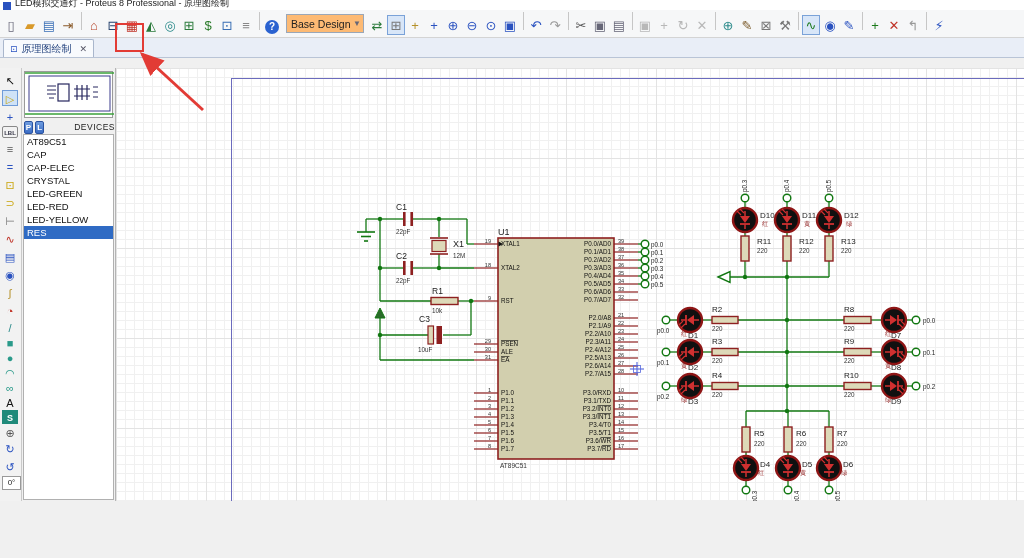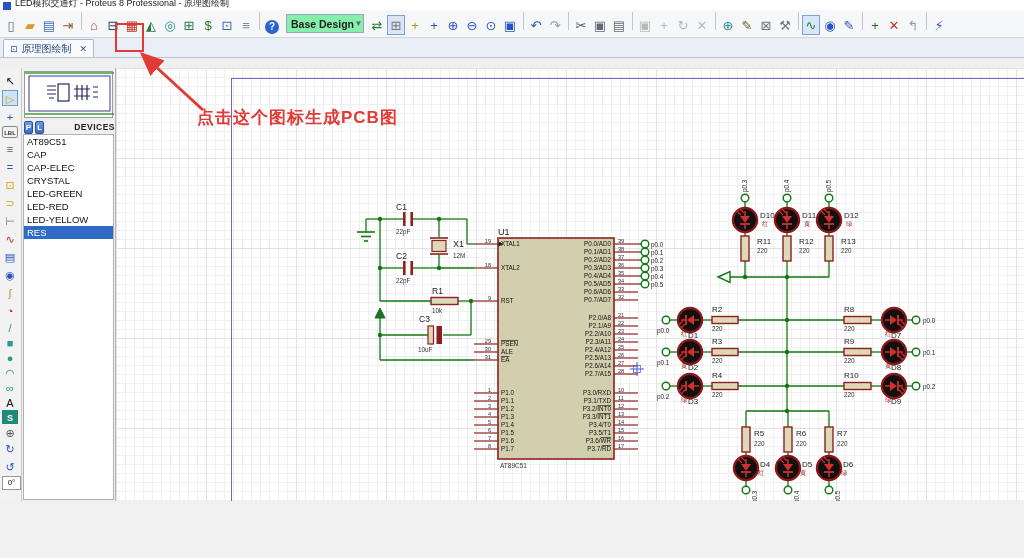--- a/index.html
+++ b/index.html
@@ -12,21 +12,21 @@
   
   #menubar{height:14px;background:#f4f4f4;display:flex;align-items:center;padding-left:6px;border-bottom:1px solid #e2e2e2;}
   .menu-item{font-size:11px;color:#111;padding:0 9px;white-space:nowrap;}
   
   #toolbar{height:25px;background:#f6f7f8;border-bottom:1px solid #d4d4d4;display:flex;align-items:center;padding:1px 0 1px 2px;position:relative;}
   .tb-btn{display:inline-block;width:18px;height:20px;margin-right:1px;text-align:center;font-size:13px;line-height:20px;border:1px solid transparent;box-sizing:border-box;color:#555;}
   .tb-btn.active{background:#d8e6f8;border:1px solid #7aa2d8;}
   .tb-btn.dis{color:#b8b8b8 !important;}
   .tb-sep{display:inline-block;width:1px;height:18px;background:#c6c6c6;margin:0 3px;}
   .help-glyph{display:inline-block;width:14px;height:14px;border-radius:8px;background:#2a62d0;color:#fff;font-weight:bold;font-size:10px;line-height:14px;}
-  #combo{display:inline-flex;align-items:center;width:76px;height:17px;background:#86efac;border:1px solid #9aa7b8;margin:0 4px;font-size:10.5px;color:#222;font-weight:bold;}
+  #combo{display:inline-flex;align-items:center;width:76px;height:17px;background:#fdba74;border:1px solid #9aa7b8;margin:0 4px;font-size:10.5px;color:#222;}
   #combo .cval{flex:1;padding-left:4px;white-space:nowrap;}
   #combo .carr{width:12px;text-align:center;color:#667;font-size:8px;}
   
   #tabbar{height:19px;background:#e9eef7;border-bottom:1px solid #b9c4d6;display:flex;align-items:flex-end;padding-left:3px;}
   .tab{display:flex;align-items:center;height:17px;background:#f8fafd;border:1px solid #a9b6cc;border-bottom:none;padding:0 6px;border-radius:2px 2px 0 0;}
   .tab .ticon{font-size:9px;color:#2a52c0;margin-right:4px;}
   .tab .tlabel{font-size:10px;color:#23427e;margin-right:8px;white-space:nowrap;}
   .tab .tclose{font-size:9px;color:#556;}
   
   #main{position:absolute;top:68px;left:0;right:0;bottom:0;display:flex;}
@@ -35,21 +35,21 @@
   .lt-btn.sm{height:14px;line-height:14px;margin-bottom:1px;}
   .lt-btn.active{background:#cfe2f7;border:1px solid #6f9bd8;}
   .lt-lbl{font-size:6px;font-weight:bold;border:1px solid #888;border-radius:2px;line-height:12px;height:12px;margin-top:2px;color:#334;}
   .lt-sym{background:#1f8a7a;color:#fff;font-weight:bold;font-size:9px;}
   .lt-angle{width:17px;height:12px;margin:1px 2px;background:#fff;border:1px solid #999;font-size:8px;line-height:12px;text-align:center;color:#222;}
   
   #leftpane{width:93px;background:#f0f0f0;border-right:1px solid #b4b4b4;display:flex;flex-direction:column;}
   #overview{margin:3px 2px 2px 2px;height:45px;background:#fff;border:1px solid #9a9a9a;position:relative;}
   #devhdr{height:14px;display:flex;align-items:center;padding-left:2px;}
   .pl-btn{width:12px;height:11px;background:linear-gradient(#6f9de0,#3a6cc4);border:1px solid #2a52a0;border-radius:2px;color:#fff;font-size:8px;font-weight:bold;text-align:center;line-height:11px;margin-right:2px;}
-  #devtitle{font-size:8.5px;font-weight:bold;color:#222;margin-left:28px;letter-spacing:.5px;}
+  #devtitle{font-size:8.5px;font-weight:normal;color:#222;margin-left:28px;letter-spacing:.5px;}
   #devlist{flex:1;background:#fff;border:1px solid #b0b0b0;margin:0 1px 1px 1px;overflow:hidden;}
   .dev-item{height:13px;line-height:13px;font-size:9.5px;padding-left:3px;color:#111;white-space:nowrap;}
   .dev-item.sel{background:#2f6bc4;color:#fff;}
   
   #canvas{position:relative;flex:1;background-color:#fff;
     background-image:
       repeating-linear-gradient(to right,#e3e3e3 0 1px,transparent 1px 90px),
       repeating-linear-gradient(to bottom,#e3e3e3 0 1px,transparent 1px 90px),
       repeating-linear-gradient(to right,#f0f0f0 0 1px,transparent 1px 9px),
       repeating-linear-gradient(to bottom,#f0f0f0 0 1px,transparent 1px 9px);
@@ -595,14 +595,13 @@
 
   <div id="annbox"></div>
   <svg id="annarrow">
     <defs>
       <marker id="ah" markerWidth="10" markerHeight="8" refX="7" refY="3.5" orient="auto">
         <path d="M0,0 L8,3.5 L0,7 z" fill="#e23b35"></path>
       </marker>
     </defs>
     <line x1="203" y1="110" x2="142" y2="54" stroke="#e23b35" stroke-width="3" marker-end="url(#ah)"></line>
   </svg>
-  <div id="anntext">点击这个图标生成PCB图</div>
 </div>
 
 </body></html>

